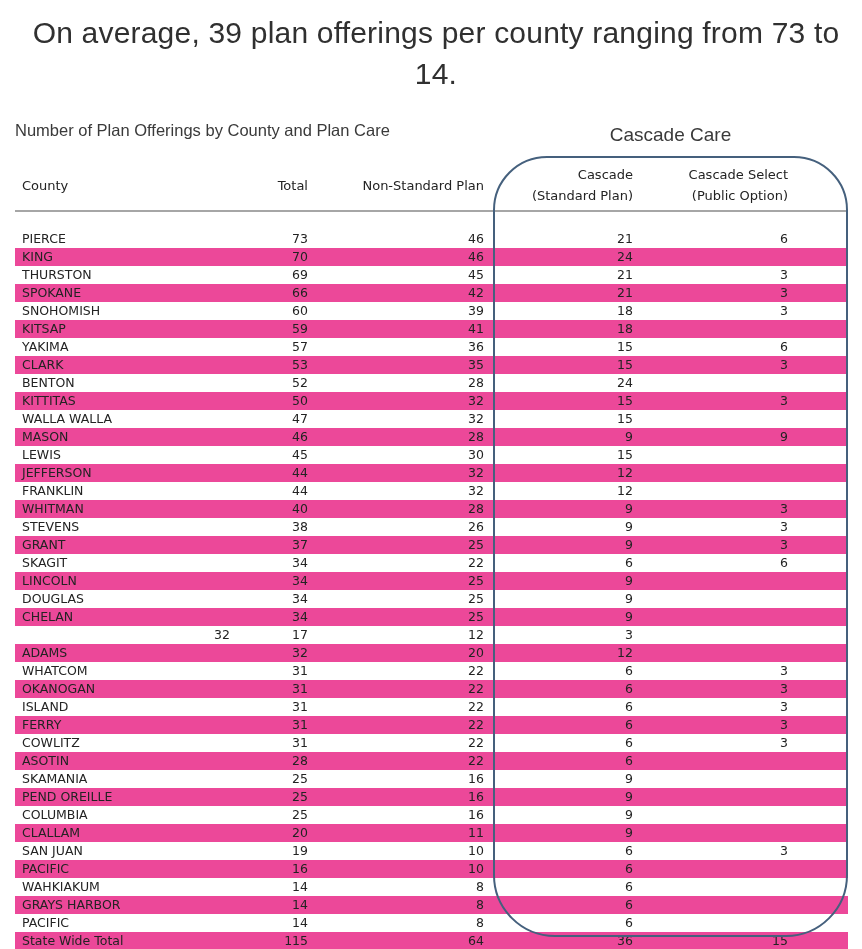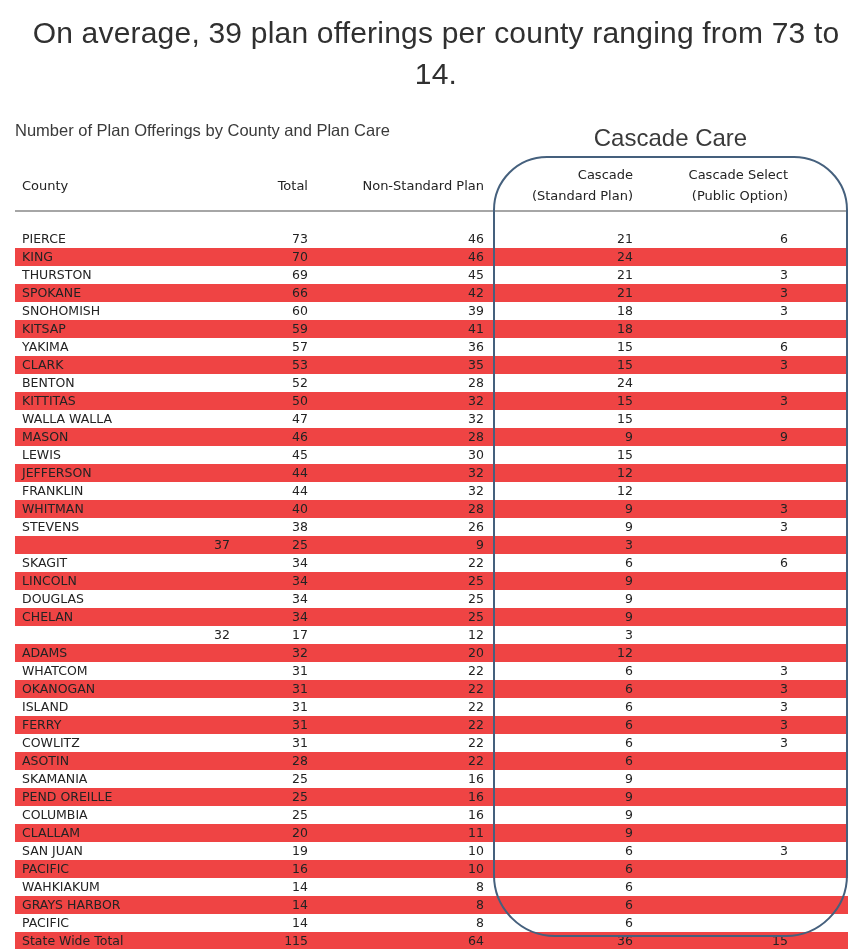--- a/index.html
+++ b/index.html
@@ -29,21 +29,21 @@
     top: 121px;
     font-size: 16.5px;
     color: #3a3a3a;
   }
   .cascade-care-label {
     position: absolute;
     left: 493px;
     top: 124px;
     width: 355px;
     text-align: center;
-    font-size: 24px;
+    font-size: 19px;
     color: #3a3a3a;
   }
   .table-area {
     position: absolute;
     left: 15px;
     top: 161px;
     width: 833px;
     font-family: "DejaVu Sans", sans-serif;
     font-weight: normal;
     color: #232323;
@@ -65,21 +65,21 @@
     width: fit-content;
     text-align: right;
     line-height: 1.55;
   }
   .rows .row {
     height: 18px;
     line-height: 18px;
     font-size: 12.5px;
   }
   .rows { padding-top: 18px; }
-  .rows .row.stripe { background: #ef4444; }
+  .rows .row.stripe { background: #ec4899; }
   .rows .cell-county { padding-left: 7px; white-space: nowrap; }
   .bottom-rule {
     height: 0;
     border-top: 2px solid #a6a6a6;
   }
   .cascade-box {
     position: absolute;
     left: 493px;
     top: 156px;
     width: 355px;
@@ -270,20 +270,21 @@
   <div class="grid-row row">
     <div class="cell-county">STEVENS</div>
     <div class="num">38</div>
     <div class="num">26</div>
     <div class="num">9</div>
     <div class="num">3</div>
     <div></div>
   </div>
 
   <div class="grid-row row stripe">
+    <div class="cell-county">GRANT</div>
     <div class="num">37</div>
     <div class="num">25</div>
     <div class="num">9</div>
     <div class="num">3</div>
     <div></div>
   </div>
 
   <div class="grid-row row">
     <div class="cell-county">SKAGIT</div>
     <div class="num">34</div>

